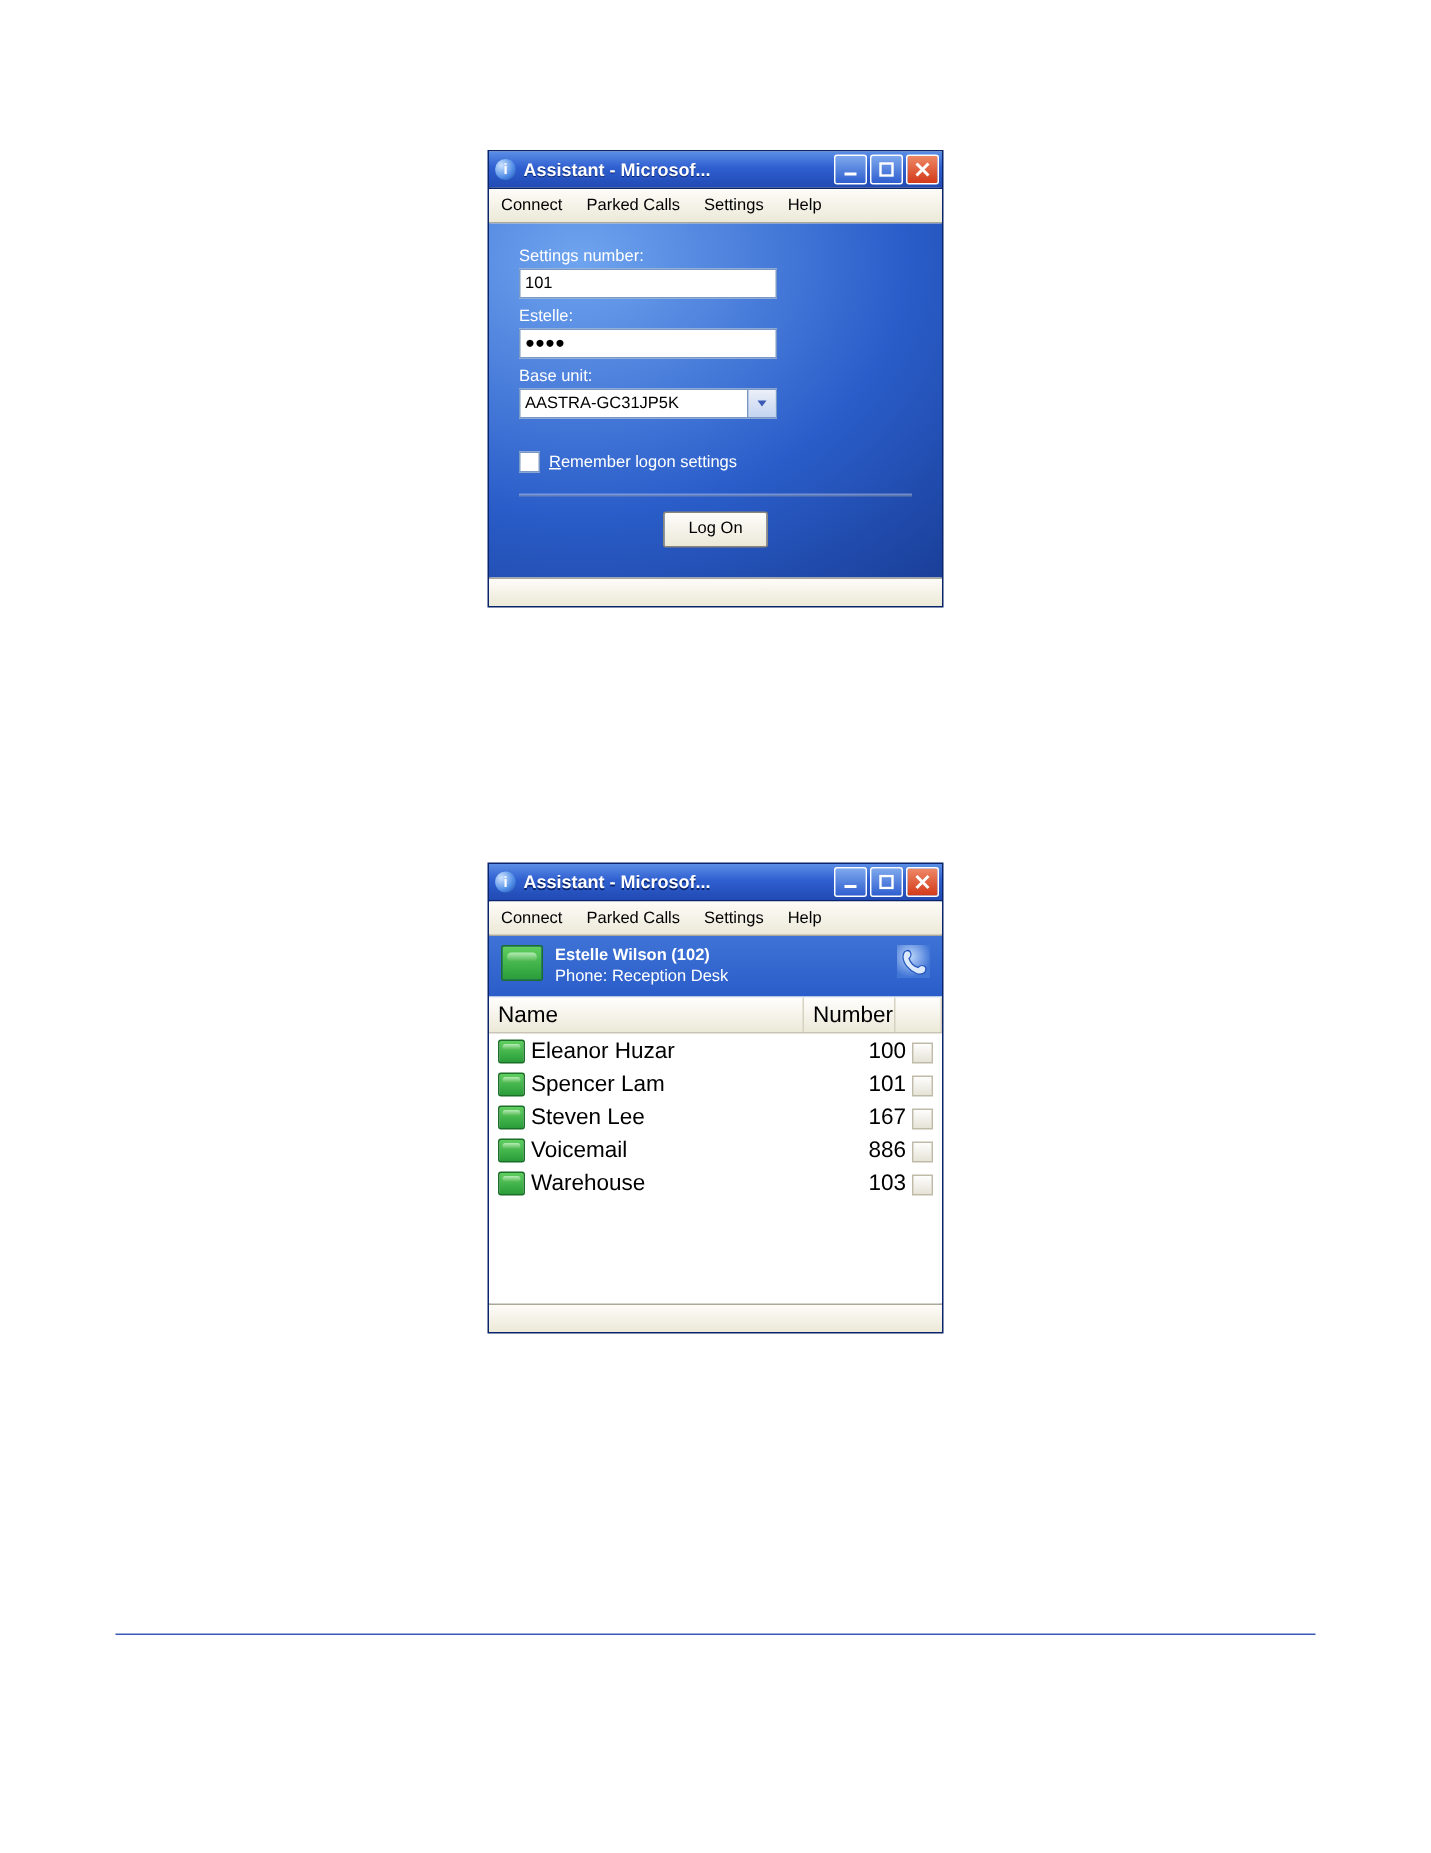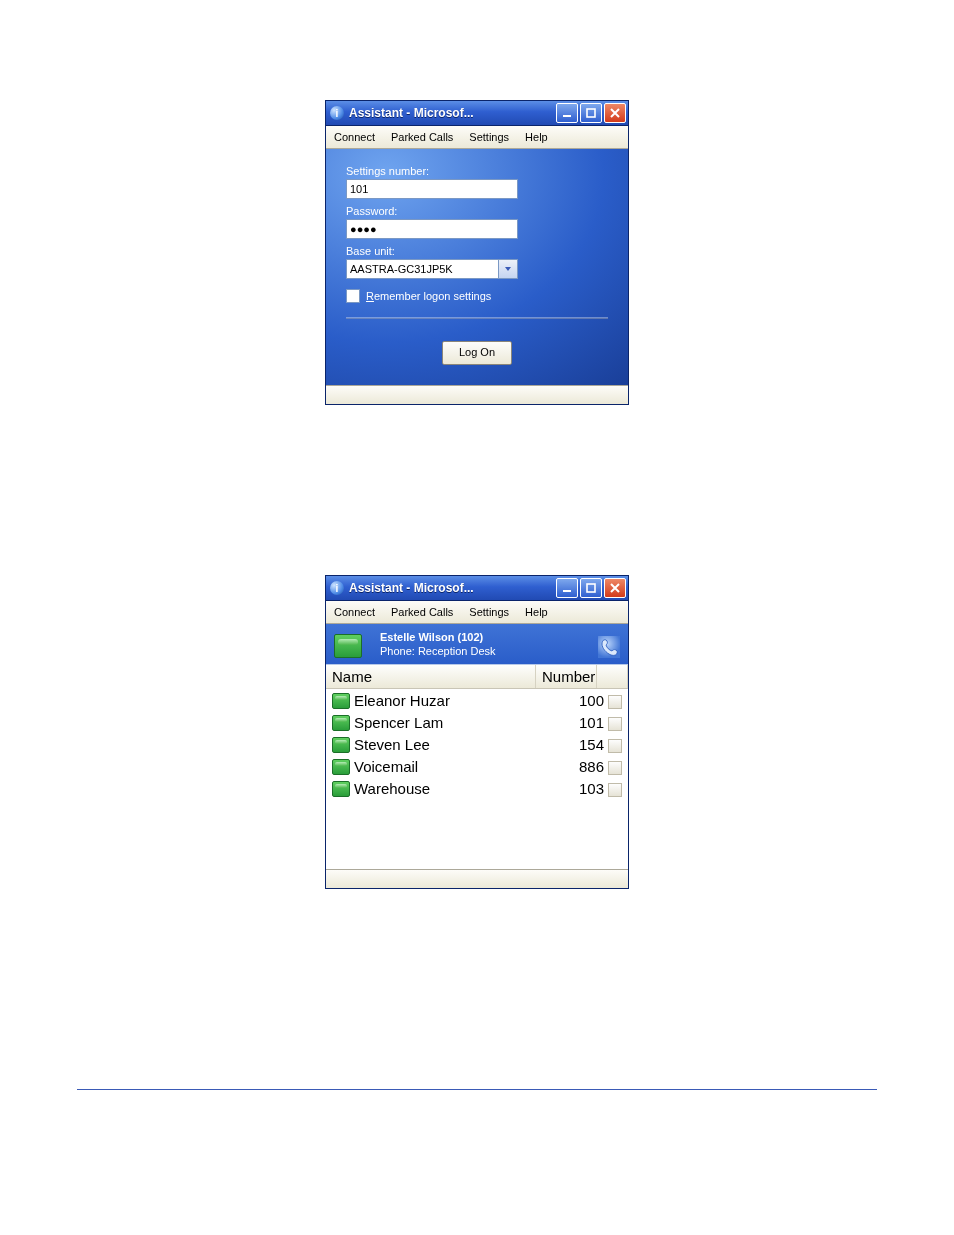--- a/index.html
+++ b/index.html
@@ -14,27 +14,27 @@
 .winbtn.close{background:linear-gradient(180deg,#ee8866,#d33a1a);border-color:#fff}
 .winbtn svg{width:10px;height:10px;display:block}
 .menubar{height:22px;background:linear-gradient(180deg,#fdfcf8,#ece9d8);border-bottom:1px solid #aca899;display:flex;font-size:11px;color:#000}
 .menubar .menu{padding:0 8px;height:100%;display:flex;align-items:center}
 .clientblue{background:radial-gradient(120% 120% at 20% 10%,#6fa4ef,#2a5dc9 60%,#1a3f99 100%);padding:10px 20px 14px 20px}
 .fieldlbl{color:#fff;font-size:11px;margin-top:6px}
 .fieldinput{width:164px;height:18px;border:1px solid #7a98c4;background:#fff;font-size:11px;padding:0 3px;display:flex;align-items:center;margin-top:2px}
 .sel{position:relative}
 .sel .arrow{position:absolute;right:0;top:0;width:18px;height:18px;background:linear-gradient(180deg,#ecf0f8,#c4d4f1);border-left:1px solid #7a98c4;display:flex;align-items:center;justify-content:center}
 .sel .arrow svg{width:8px;height:8px}
-.remember{display:flex;align-items:center;margin-top:10px;color:#fff;font-size:11px;gap:6px}
+.remember{display:flex;align-items:center;margin-top:22px;color:#fff;font-size:11px;gap:6px}
 .remember .chk{width:12px;height:12px;background:#fff;border:1px solid #7a98c4}
 .remember .ul{text-decoration:underline}
 .hr{height:1px;background:rgba(255,255,255,.35);margin:14px 0 10px 0;border-bottom:1px solid rgba(0,0,0,.15)}
-.logonbtn{display:block;margin:22px auto 6px auto;width:68px;height:22px;background:linear-gradient(180deg,#fdfdfb,#ece9d8);border:1px solid #8a867a;border-radius:2px;font-size:11px;text-align:center;line-height:20px;color:#000}
+.logonbtn{display:block;margin:10px auto 6px auto;width:68px;height:22px;background:linear-gradient(180deg,#fdfdfb,#ece9d8);border:1px solid #8a867a;border-radius:2px;font-size:11px;text-align:center;line-height:20px;color:#000}
 .statusbar{height:18px;background:linear-gradient(180deg,#fdfcf8,#ece9d8);border-top:1px solid #aca899}
-.userbar{background:linear-gradient(180deg,#3f73d6,#2a5dc9);padding:6px 8px;display:flex;align-items:flex-end;gap:18px}
+.userbar{background:linear-gradient(180deg,#3f73d6,#2a5dc9);padding:6px 8px;display:flex;align-items:flex-start;gap:8px}
 .phoneicon{width:26px;height:22px;background:linear-gradient(180deg,#5fcf5f,#2a9d3a);border:1px solid #1b6f28;border-radius:2px;position:relative}
 .phoneicon:before{content:"";position:absolute;left:3px;top:4px;right:3px;height:6px;background:linear-gradient(180deg,#b5ecb5,#4cb64c);border-radius:4px}
 .userinfo{flex:1;color:#fff;font-size:11px;line-height:14px}
 .userinfo .uname{font-weight:bold}
 .callicon{width:22px;height:22px;background:radial-gradient(circle at 40% 35%,#bcd6fb,#4276d6 70%)}
 .callicon svg{width:22px;height:22px}
 .listwrap{background:#fff;border-top:1px solid #b6c8e8;font-size:15px}
 .listhdr{display:flex;background:linear-gradient(180deg,#fefefd,#ece9d8);border-bottom:1px solid #c9c5b6}
 .listhdr .col{padding:3px 6px;border-right:1px solid #d6d2c2}
 .listhdr .c1{flex:1}
@@ -81,21 +81,21 @@
       <div class="menu">Parked Calls</div>
       <div class="menu">Settings</div>
       <div class="menu">Help</div>
     </div>
     <div class="clientblue">
       <div class="fieldlbl">Settings number:</div>
       <div class="fieldinput">
           <span>101</span>
         </div>
 
-      <div class="fieldlbl">Password:</div>
+      <div class="fieldlbl">Estelle:</div>
       <div class="fieldinput">
           <span>●●●●</span>
         </div>
 
       <div class="fieldlbl">Base unit:</div>
       <div class="fieldinput sel">
         <span>AASTRA-GC31JP5K</span>
         <div class="arrow">
           <svg viewBox="0 0 8 8">
               <path d="M1 2 L4 6 L7 2 Z" fill="#3a5ab6"></path>
@@ -170,21 +170,21 @@
           </div>
           <div class="row">
             <div class="ric"></div>
             <div class="rname">Spencer Lam</div>
             <div class="rnum">101</div>
             <div class="rbox"></div>
           </div>
           <div class="row">
             <div class="ric"></div>
             <div class="rname">Steven Lee</div>
-            <div class="rnum">154</div>
+            <div class="rnum">167</div>
             <div class="rbox"></div>
           </div>
           <div class="row">
             <div class="ric"></div>
             <div class="rname">Voicemail</div>
             <div class="rnum">886</div>
             <div class="rbox"></div>
           </div>
           <div class="row">
             <div class="ric"></div>

